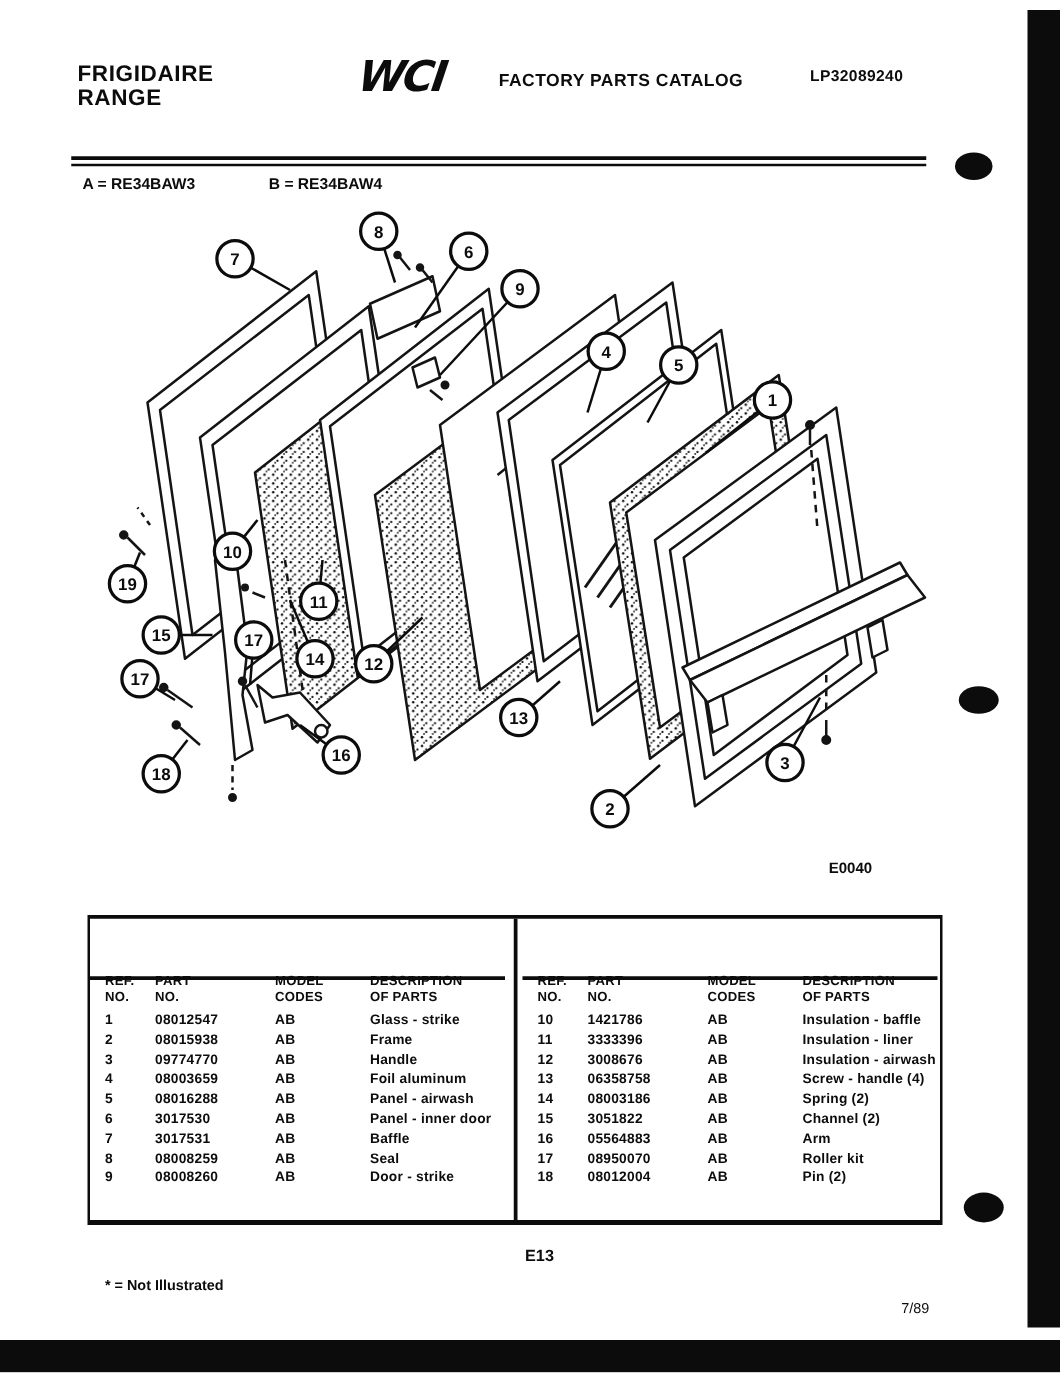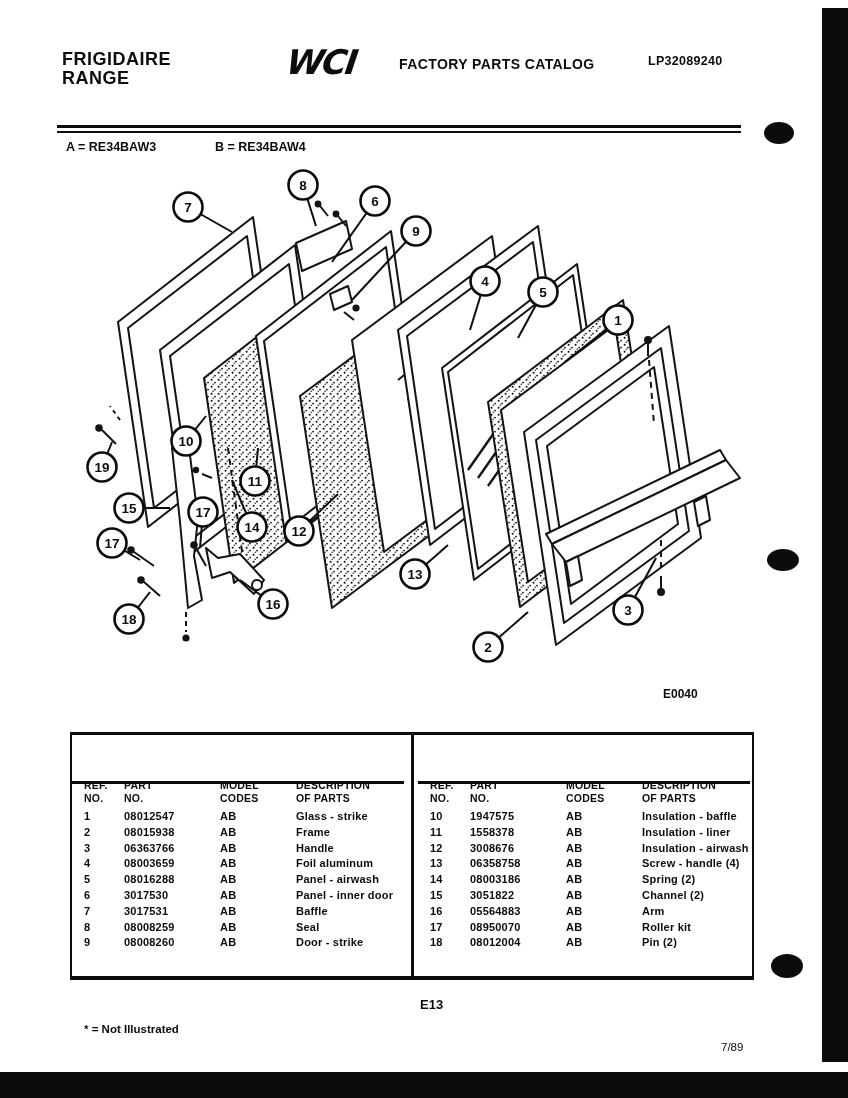--- a/index.html
+++ b/index.html
@@ -319,21 +319,21 @@
             <span>Glass - strike</span>
           </div>
           <div class="t-row">
             <span>2</span>
             <span>08015938</span>
             <span>AB</span>
             <span>Frame</span>
           </div>
           <div class="t-row">
             <span>3</span>
-            <span>06363766</span>
+            <span>09774770</span>
             <span>AB</span>
             <span>Handle</span>
           </div>
           <div class="t-row">
             <span>4</span>
             <span>08003659</span>
             <span>AB</span>
             <span>Foil  aluminum</span>
           </div>
           <div class="t-row">
@@ -372,27 +372,27 @@
       <div class="hdr-row" id="hdr-right">
           <div>REF.<div>NO.</div></div>
           <div>PART<div>NO.</div></div>
           <div>MODEL<div>CODES</div></div>
           <div>DESCRIPTION<div>OF PARTS</div></div>
         </div>
       <div class="hdr-line"></div>
       <div class="rows" id="rows-right">
           <div class="t-row">
             <span>10</span>
-            <span>1947575</span>
+            <span>1421786</span>
             <span>AB</span>
             <span>Insulation - baffle</span>
           </div>
           <div class="t-row">
             <span>11</span>
-            <span>1558378</span>
+            <span>3333396</span>
             <span>AB</span>
             <span>Insulation - liner</span>
           </div>
           <div class="t-row">
             <span>12</span>
             <span>3008676</span>
             <span>AB</span>
             <span>Insulation - airwash</span>
           </div>
           <div class="t-row">

